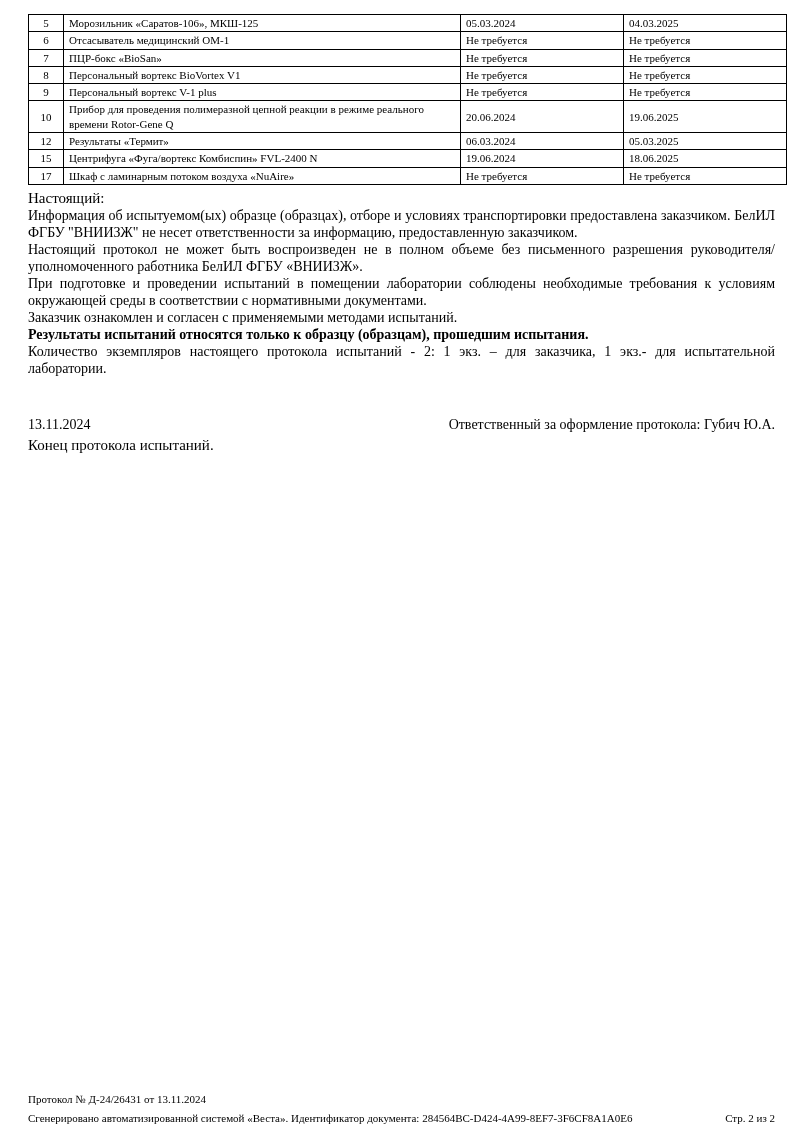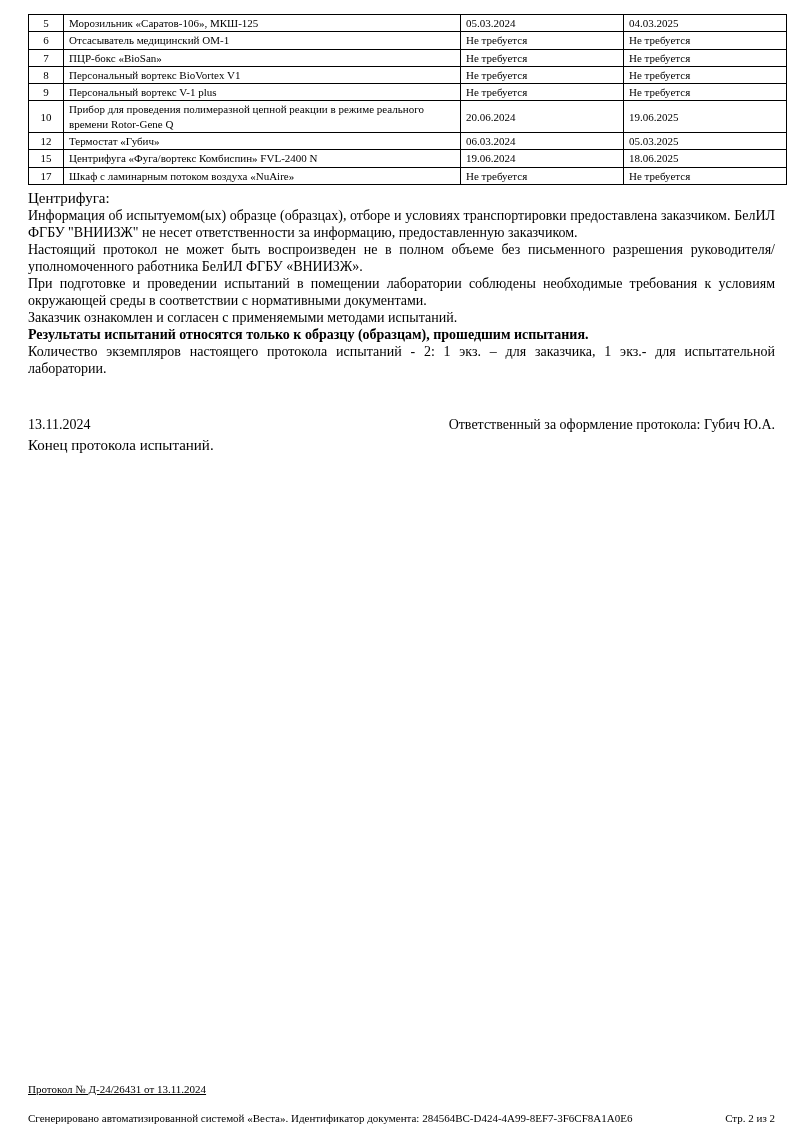--- a/index.html
+++ b/index.html
@@ -61,21 +61,21 @@
     line-height: 18px;
   }
   .footer {
     position: absolute;
     left: 28px;
     right: 25px;
     bottom: 6px;
     font-size: 11px;
     line-height: 15px;
   }
-  .footer-protocol { margin: 0 0 14px 0; text-decoration: underline; }
+  .footer-protocol { margin: 0 0 4px 0; }
   .footer-bottom {
     display: flex;
     justify-content: space-between;
     align-items: baseline;
   }
 </style>
 </head>
 <body>
 
 <div class="page">
@@ -113,41 +113,41 @@
           <td class="col-date">Не требуется</td>
         </tr>
         <tr>
           <td class="col-num">10</td>
           <td class="col-name">Прибор для проведения полимеразной цепной реакции в режиме реального времени Rotor-Gene Q</td>
           <td class="col-date">20.06.2024</td>
           <td class="col-date">19.06.2025</td>
         </tr>
         <tr>
           <td class="col-num">12</td>
-          <td class="col-name">Термостат «Губич»</td>
+          <td class="col-name">Результаты «Термит»</td>
           <td class="col-date">06.03.2024</td>
           <td class="col-date">05.03.2025</td>
         </tr>
         <tr>
           <td class="col-num">15</td>
           <td class="col-name">Центрифуга «Фуга/вортекс Комбиспин» FVL-2400 N</td>
           <td class="col-date">19.06.2024</td>
           <td class="col-date">18.06.2025</td>
         </tr>
         <tr>
           <td class="col-num">17</td>
           <td class="col-name">Шкаф с ламинарным потоком воздуха «NuAire»</td>
           <td class="col-date">Не требуется</td>
           <td class="col-date">Не требуется</td>
         </tr>
       </tbody>
   </table>
 
   <div class="notes">
-    <p class="note-heading">Центрифуга:</p>
+    <p class="note-heading">Настоящий:</p>
     <p class="note">Информация об испытуемом(ых) образце (образцах), отборе и условиях транспортировки предоставлена заказчиком. БелИЛ ФГБУ "ВНИИЗЖ" не несет ответственности за информацию, предоставленную заказчиком.</p>
     <p class="note">Настоящий протокол не может быть воспроизведен не в полном объеме без письменного разрешения руководителя/уполномоченного работника БелИЛ ФГБУ «ВНИИЗЖ».</p>
     <p class="note">При подготовке и проведении испытаний в помещении лаборатории соблюдены необходимые требования к условиям окружающей среды в соответствии с нормативными документами.</p>
     <p class="note">Заказчик ознакомлен и согласен с применяемыми методами испытаний.</p>
     <p class="note bold">Результаты испытаний относятся только к образцу (образцам), прошедшим испытания.</p>
     <p class="note">Количество экземпляров настоящего протокола испытаний - 2: 1 экз. – для заказчика, 1 экз.- для испытательной лаборатории.</p>
   </div>
 
   <div class="signoff-row">
     <span>13.11.2024</span>

